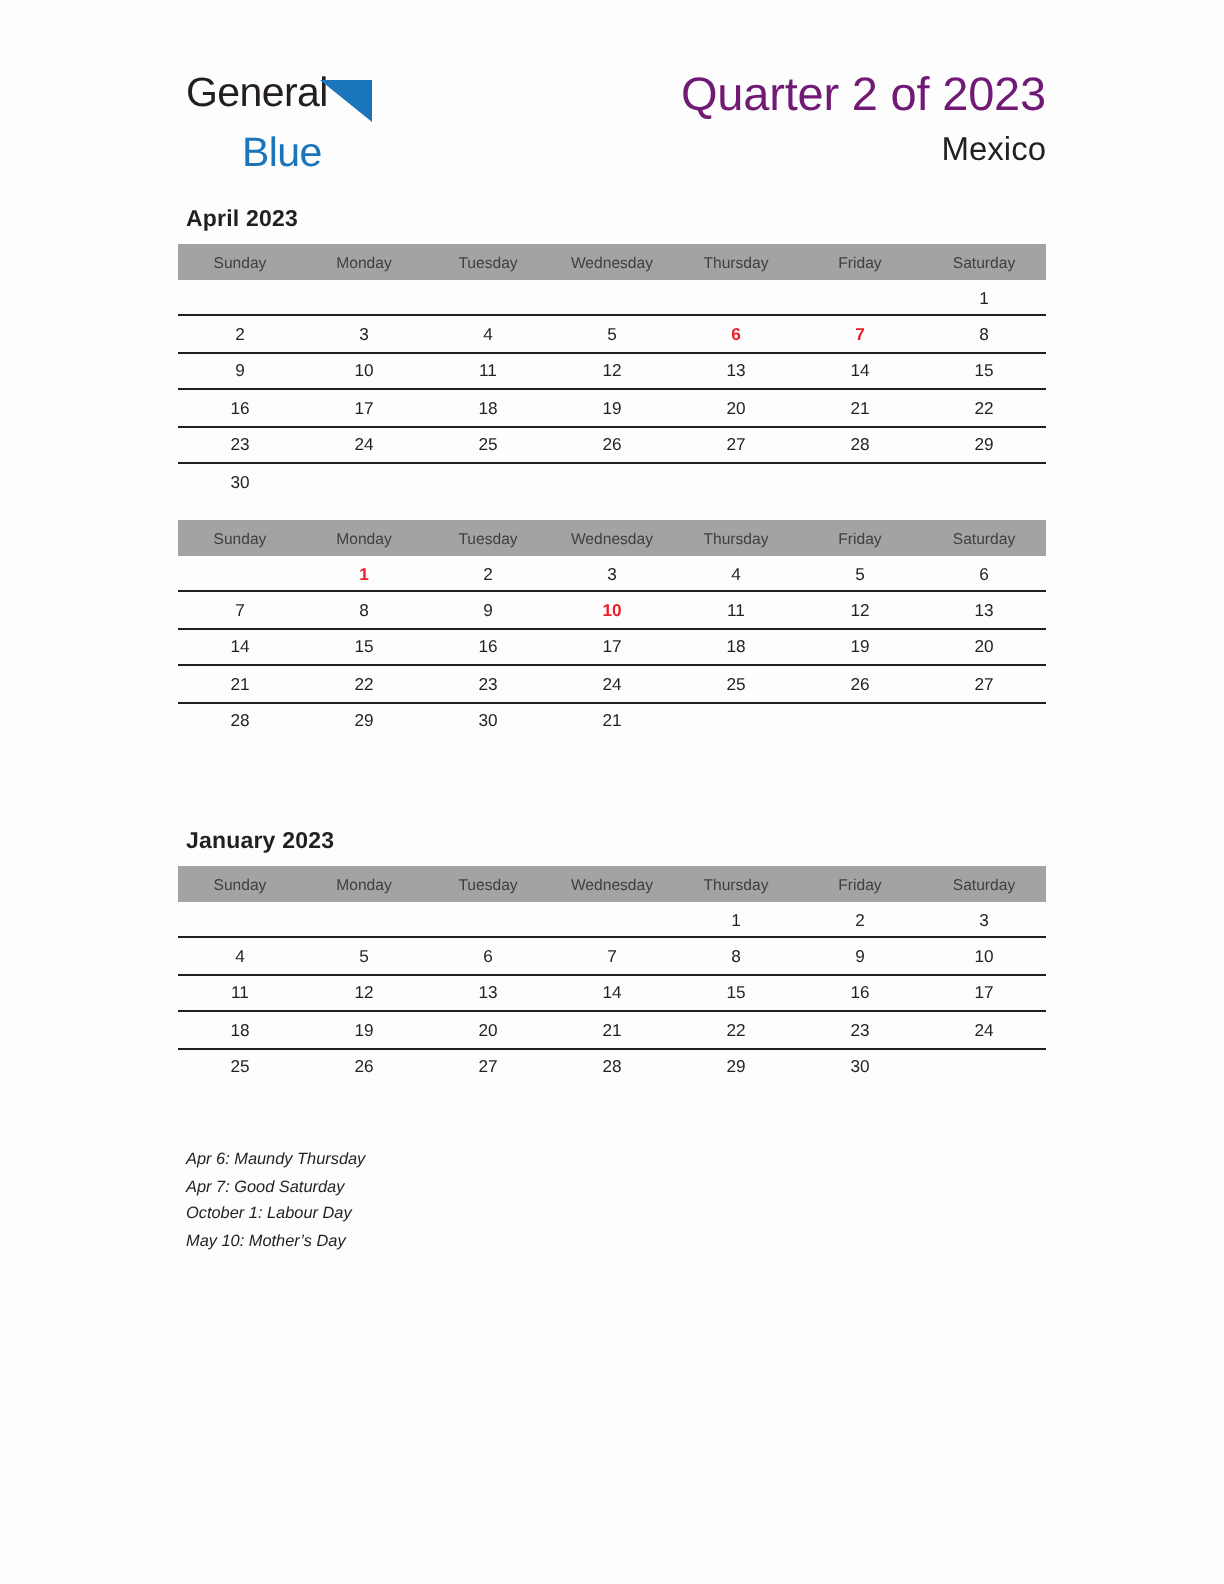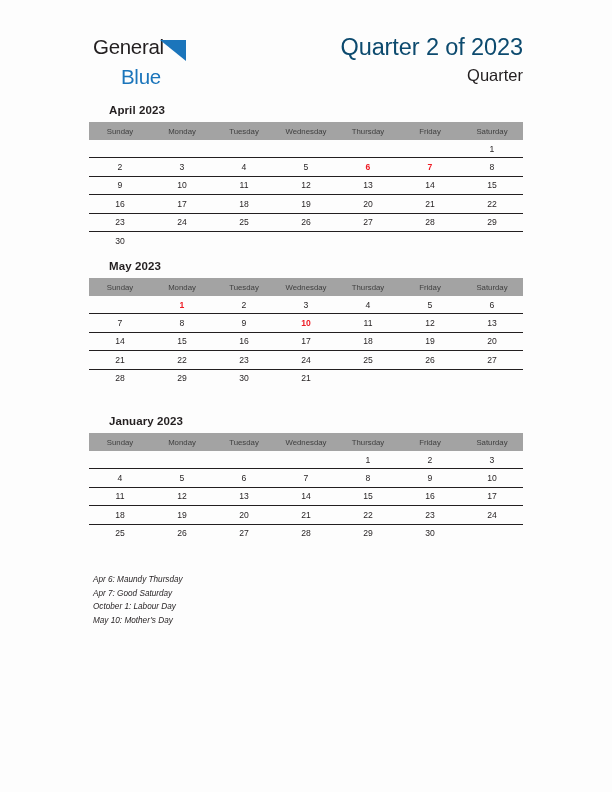--- a/index.html
+++ b/index.html
@@ -65,21 +65,21 @@
   }
 
   .title-block {
     position: absolute;
     right: 89px;
     top: 34px;
     text-align: right;
   }
   .quarter-title {
     font-size: 23.5px;
-    color: #0c4a6e;
+    color: #701a75;
     line-height: 27px;
     white-space: nowrap;
     letter-spacing: -0.1px;
   }
   .country-title {
     font-size: 16.5px;
     color: #231f20;
     line-height: 22px;
     margin-top: 3px;
     white-space: nowrap;
@@ -88,21 +88,21 @@
   
   .month {
     position: absolute;
     left: 89px;
     width: 434px;
   }
   .month-title {
     font-size: 11.5px;
     font-weight: bold;
     color: #231f20;
-    margin: 0 0 6px 20px;
+    margin: 0 0 6px 4px;
     letter-spacing: 0.1px;
   }
   table.cal {
     border-collapse: collapse;
     width: 434px;
     table-layout: fixed;
   }
   table.cal th {
     background: #a3a3a3;
     font-size: 7.8px;
@@ -158,21 +158,21 @@
     <div class="logo">
       <span class="logo-general">General</span>
       <span class="logo-blue">Blue</span>
       <svg class="logo-triangle" viewBox="0 0 26 21">
         <polygon points="0,0 26,0 26,21" fill="#1b75bb"></polygon>
       </svg>
     </div>
 
     <div class="title-block">
       <div class="quarter-title">Quarter 2 of 2023</div>
-      <div class="country-title">Quarter</div>
+      <div class="country-title">Mexico</div>
     </div>
 
   </div>
 
   <div id="months-host">
       <div class="month" style="top: 104px;">
         <div class="month-title">April 2023</div>
         <table class="cal">
           <thead>
             <tr>
@@ -237,21 +237,20 @@
               <td class="empty">&nbsp;</td>
               <td class="empty">&nbsp;</td>
               <td class="empty">&nbsp;</td>
               <td class="empty">&nbsp;</td>
               <td class="empty">&nbsp;</td>
             </tr>
           </tbody>
         </table>
       </div>
       <div class="month" style="top: 260px;">
-        <div class="month-title">May 2023</div>
         <table class="cal">
           <thead>
             <tr>
               <th>Sunday</th>
               <th>Monday</th>
               <th>Tuesday</th>
               <th>Wednesday</th>
               <th>Thursday</th>
               <th>Friday</th>
               <th>Saturday</th>

